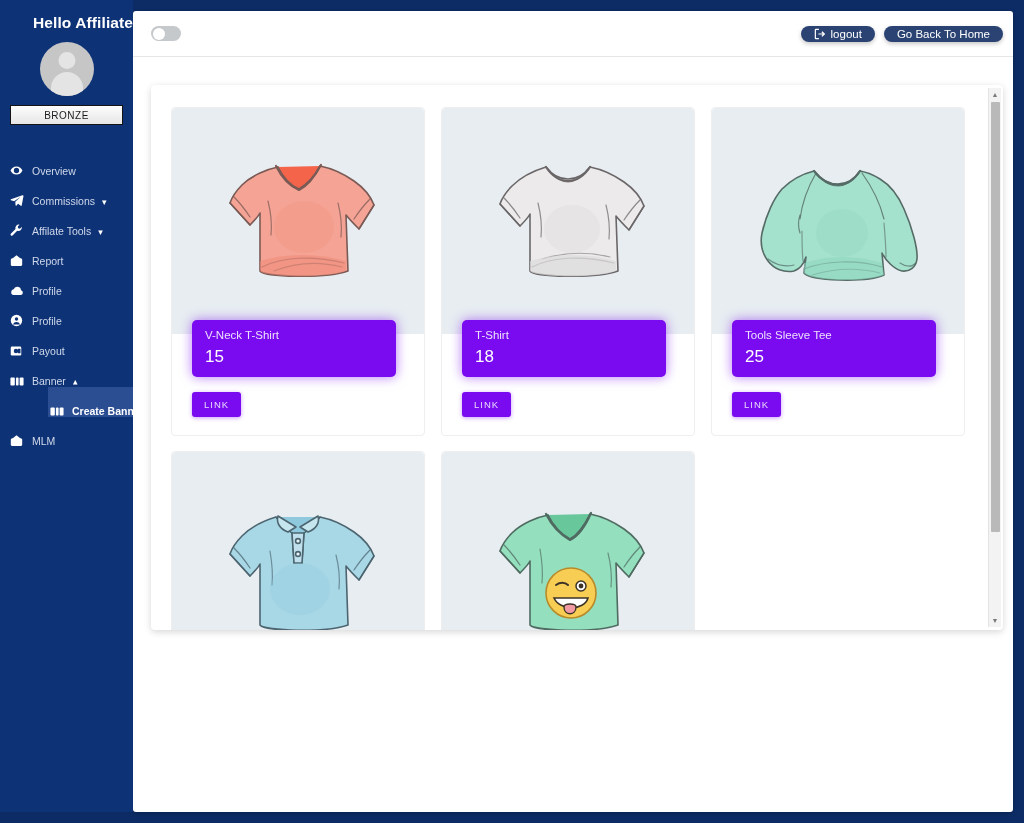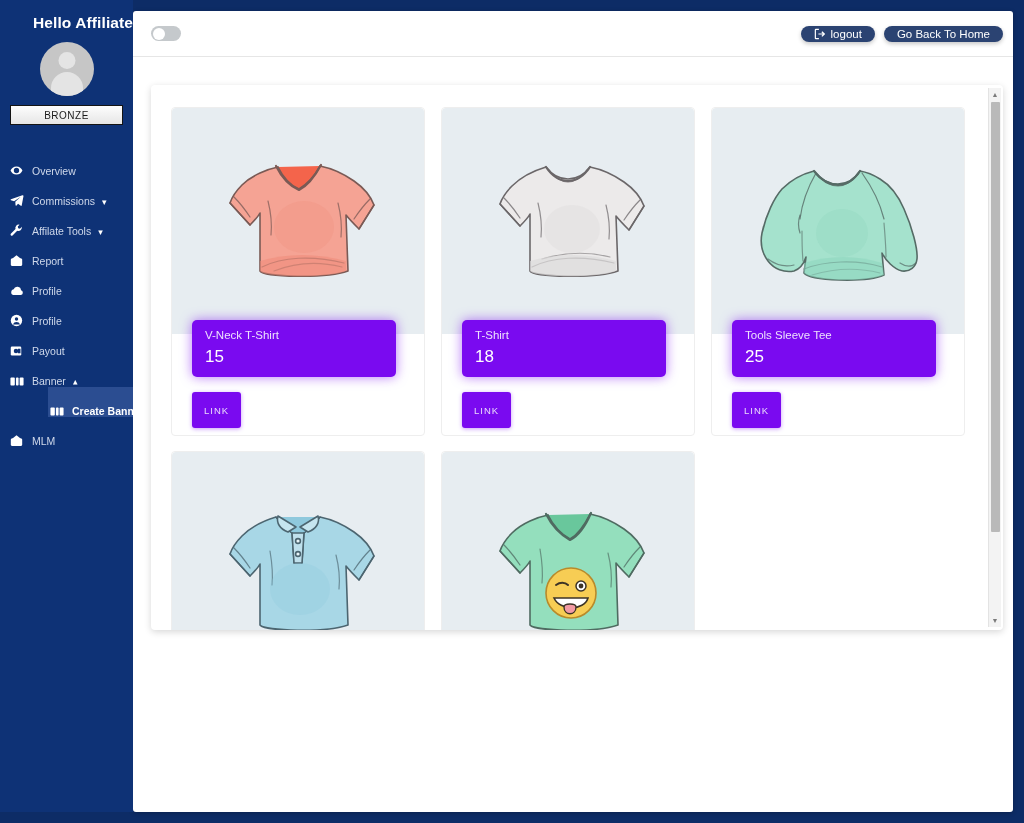--- a/index.html
+++ b/index.html
@@ -295,21 +295,21 @@
     padding: 58px 0 0 20px;
   }
   .btn-link {
     background: #7a0af0;
     color: #e8d8fb;
     border: none;
     border-radius: 3px;
     font-size: 9.5px;
     letter-spacing: 1px;
     font-family: "Liberation Sans", sans-serif;
-    height: 36px;
+    height: 25px;
     padding: 0 12px;
     cursor: pointer;
     box-shadow: 0 1px 4px rgba(122,10,240,.4);
   }
 
   
   #panel-scrollbar {
     position: absolute;
     right: 2px; top: 3px; bottom: 3px;
     width: 13px;

